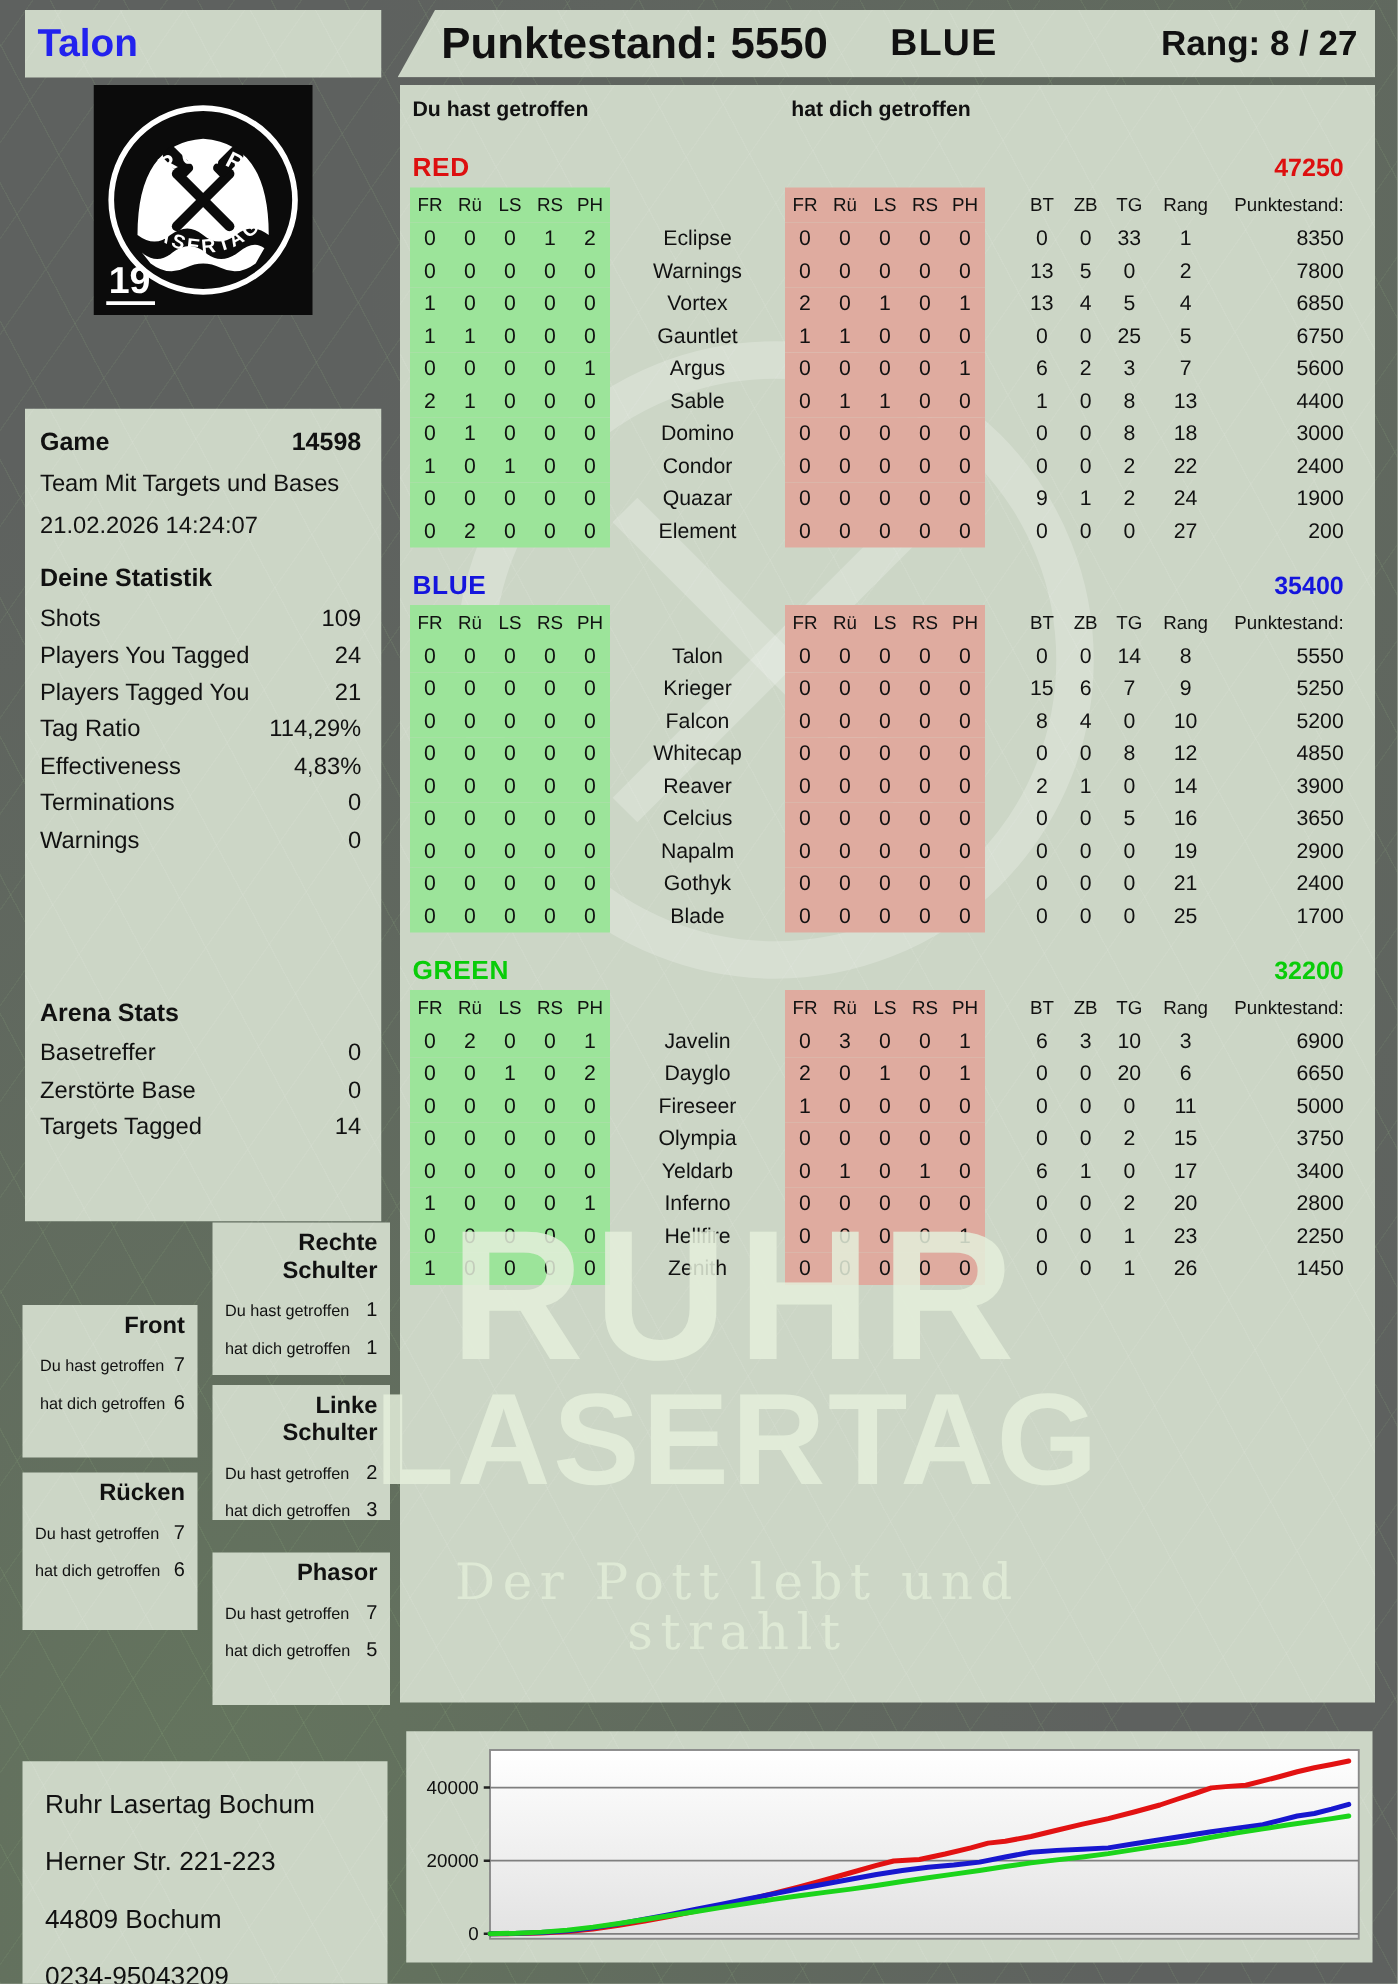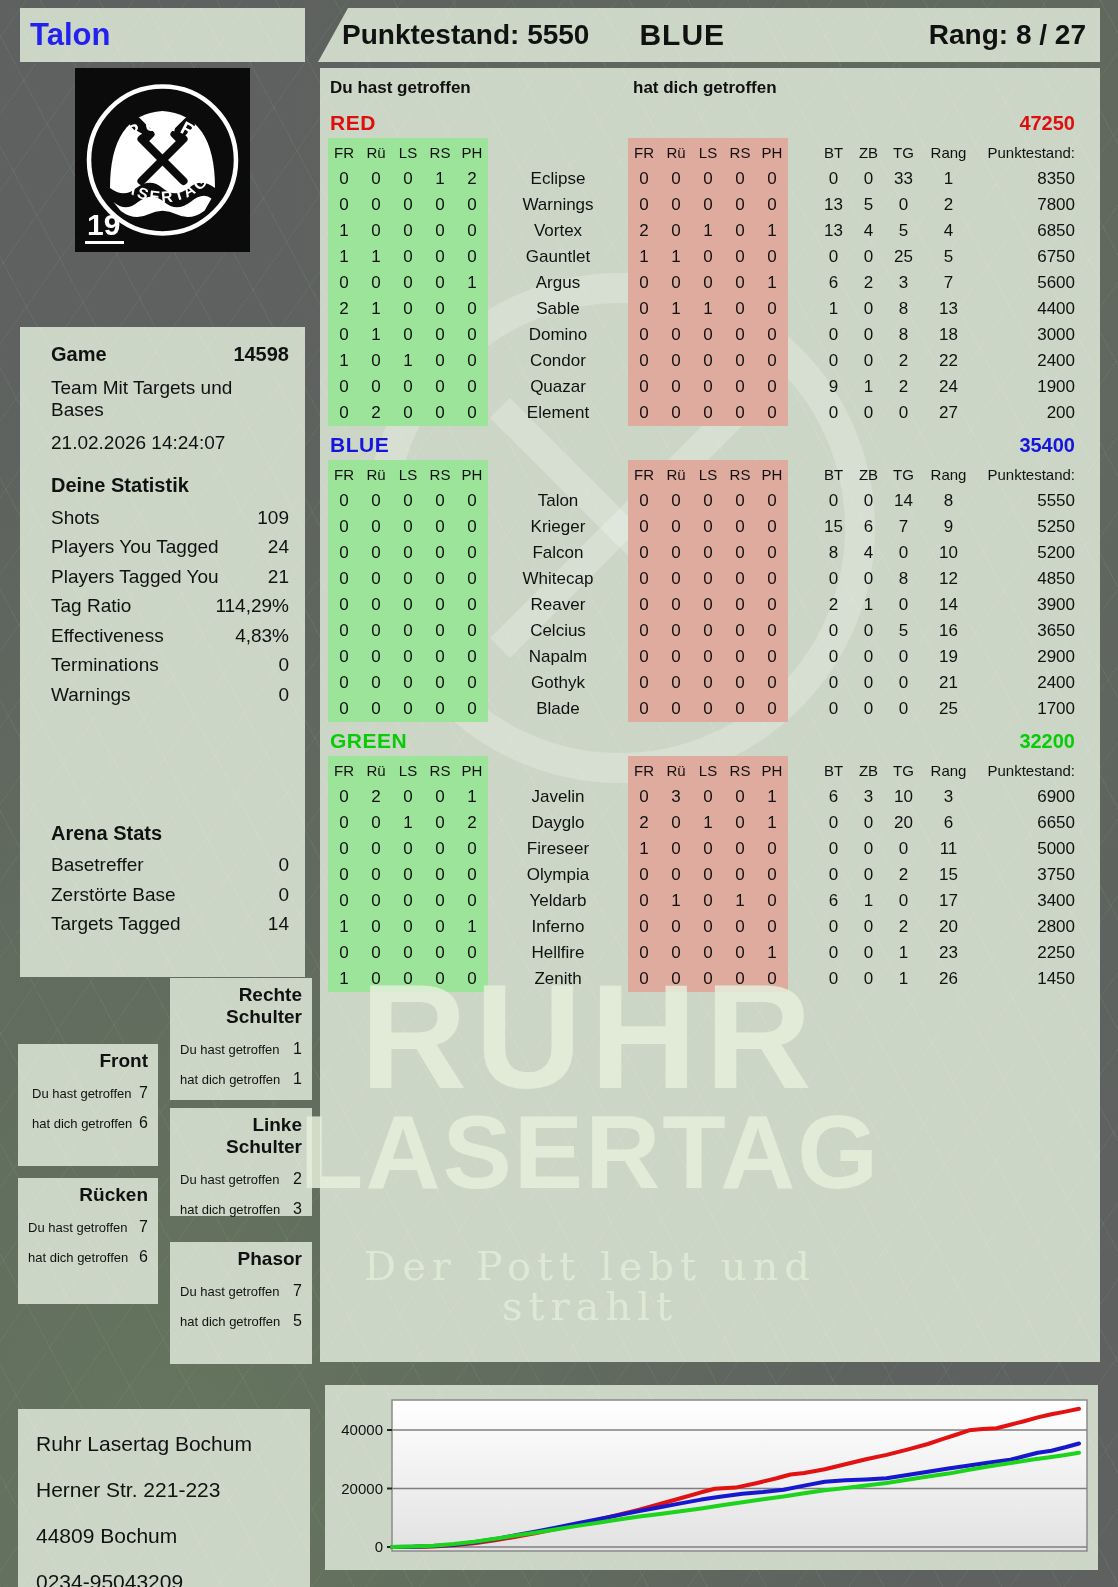--- a/index.html
+++ b/index.html
@@ -18,30 +18,30 @@
     position:absolute; background-color:#ccd6c6;
     background-image:
       repeating-linear-gradient(62deg, rgba(255,255,255,0.07) 0 1px, transparent 1px 46px),
       repeating-linear-gradient(-55deg, rgba(255,255,255,0.06) 0 1px, transparent 1px 40px);
   }
   
   #talon-box { left:20px; top:8px; width:285px; height:54px; display:flex; align-items:center; padding-left:10px; }
   #talon-box .pname { color:#2222ee; font-size:31px; font-weight:bold; }
   #header-bar { left:318px; top:8px; width:782px; height:54px; clip-path:polygon(30px 0, 100% 0, 100% 100%, 0 100%);
     display:flex; align-items:center; }
-  #header-bar .pkt { font-size:28px; font-weight:bold; margin-left:24px; }
+  #header-bar .pkt { font-size:35px; font-weight:bold; margin-left:35px; }
   #header-bar .team { font-size:30px; font-weight:bold; margin-left:50px; letter-spacing:1px; }
   #header-bar .rang { font-size:28px; font-weight:bold; margin-left:auto; margin-right:14px; }
   
   #logo-box { position:absolute; left:75px; top:68px; width:175px; height:184px; background:#0b0b0b; }
   #logo-box svg { width:100%; height:100%; }
   #logo-num { position:absolute; left:10px; bottom:8px; color:#fff; font-size:30px; font-weight:bold;
     border-bottom:3px solid #fff; padding:0 4px 1px 2px; line-height:1; }
   
-  #info-box { left:20px; top:327px; width:285px; height:650px; padding:10px 16px 0 31px; }
+  #info-box { left:20px; top:327px; width:285px; height:650px; padding:10px 16px 0 12px; }
   .kv { display:flex; justify-content:space-between; align-items:baseline; }
   .kv .k { font-size:19px; }
   .kv .v { font-size:19px; }
   .kv.bold .k, .kv.bold .v { font-weight:bold; font-size:20px; }
   #game-row { margin-top:6px; }
   .infoline { font-size:19px; margin-top:11px; }
   .sec-title { font-weight:bold; font-size:20px; margin-top:20px; margin-bottom:6px; }
   #deine-rows .kv, #arena-rows .kv { height:29.5px; align-items:center; }
   #arena-title { margin-top:112px; }
   
@@ -59,21 +59,21 @@
   #main-panel { left:320px; top:68px; width:780px; height:1294px; }
   #main-panel .col-label { position:absolute; top:10px; font-weight:bold; font-size:17px; }
   #du-label { left:10px; } #dich-label { left:313px; }
   #ghost-logo { position:absolute; left:10px; top:170px; pointer-events:none; }
   .wm { position:absolute; left:-30px; width:600px; text-align:center; line-height:1; pointer-events:none;
     color:rgba(228,239,218,0.85); }
   #wm1 { top:895px; font-size:148px; font-weight:bold; letter-spacing:8px; }
   #wm2 { top:1032px; font-size:104px; font-weight:bold; letter-spacing:2px; }
   #wm3 { top:1178px; font-size:40px; letter-spacing:6px; font-family:"DejaVu Serif", serif; color:rgba(226,238,216,0.8); }
   #teams { position:absolute; left:0; top:36px; right:0; }
-  .team-head { display:flex; justify-content:space-between; align-items:center; height:30px; padding:0 25px 0 10px; margin-top:4px; }
+  .team-head { display:flex; justify-content:space-between; align-items:center; height:30px; padding:0 25px 0 10px; margin-top:16px; }
   .team-name { font-weight:bold; font-size:21px; letter-spacing:0.5px; }
   .team-total { font-weight:bold; font-size:20px; }
   .trow { display:grid; height:26px; align-items:center; text-align:center; font-size:17px;
     grid-template-columns:8px repeat(5,32px) 140px repeat(5,32px) 28px 35px 35px 35px 55px 124px; }
   .trow.thead { height:28px; font-size:15px; }
   .trow .g { background:#9ce49a; height:100%; display:flex; align-items:center; justify-content:center; }
   .trow .r { background:#dfab9f; height:100%; display:flex; align-items:center; justify-content:center; }
   .trow .punkt { text-align:right; padding-right:25px; }
   
   #address-box { left:18px; top:1385px; width:292px; height:185px; padding:14px 0 12px 18px;margin-top:24px; }

